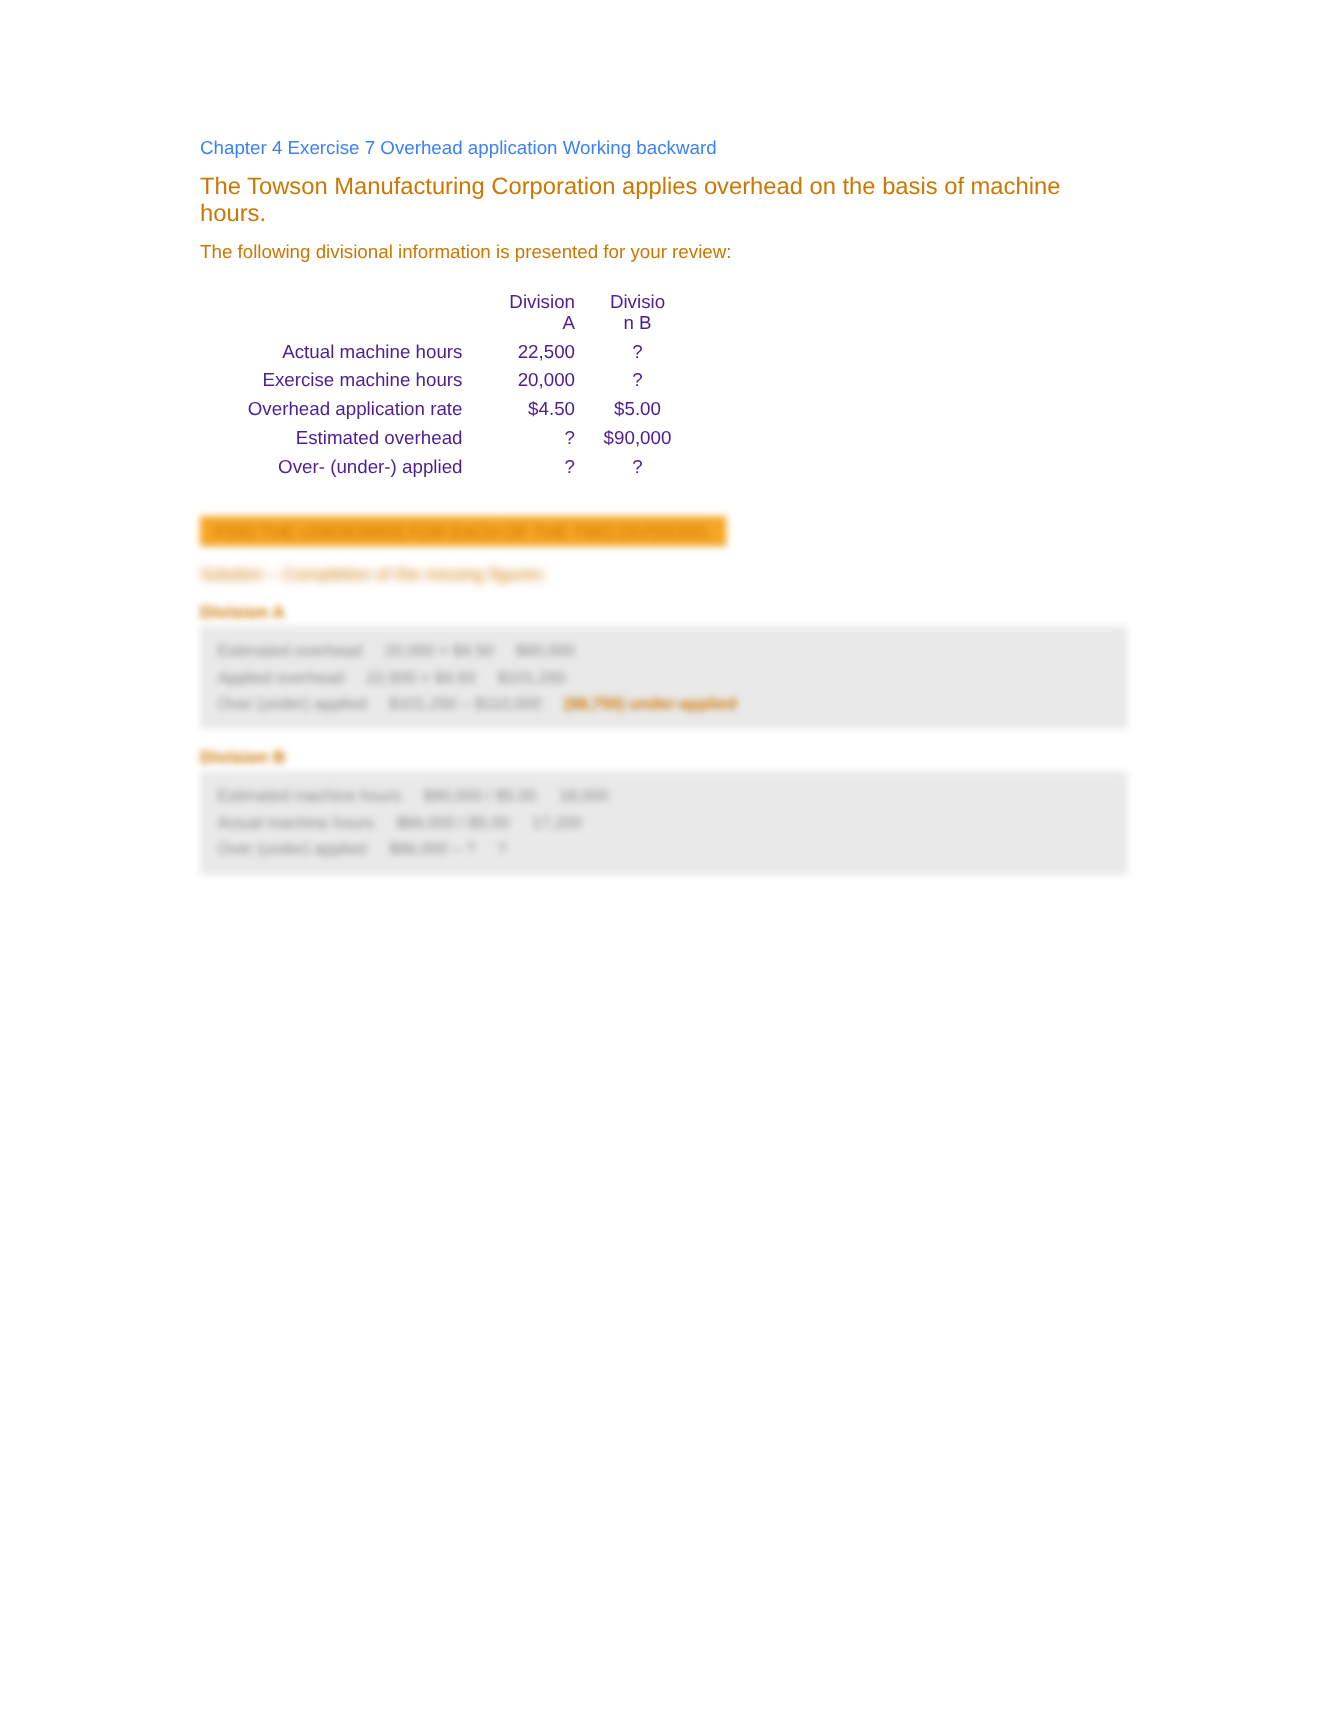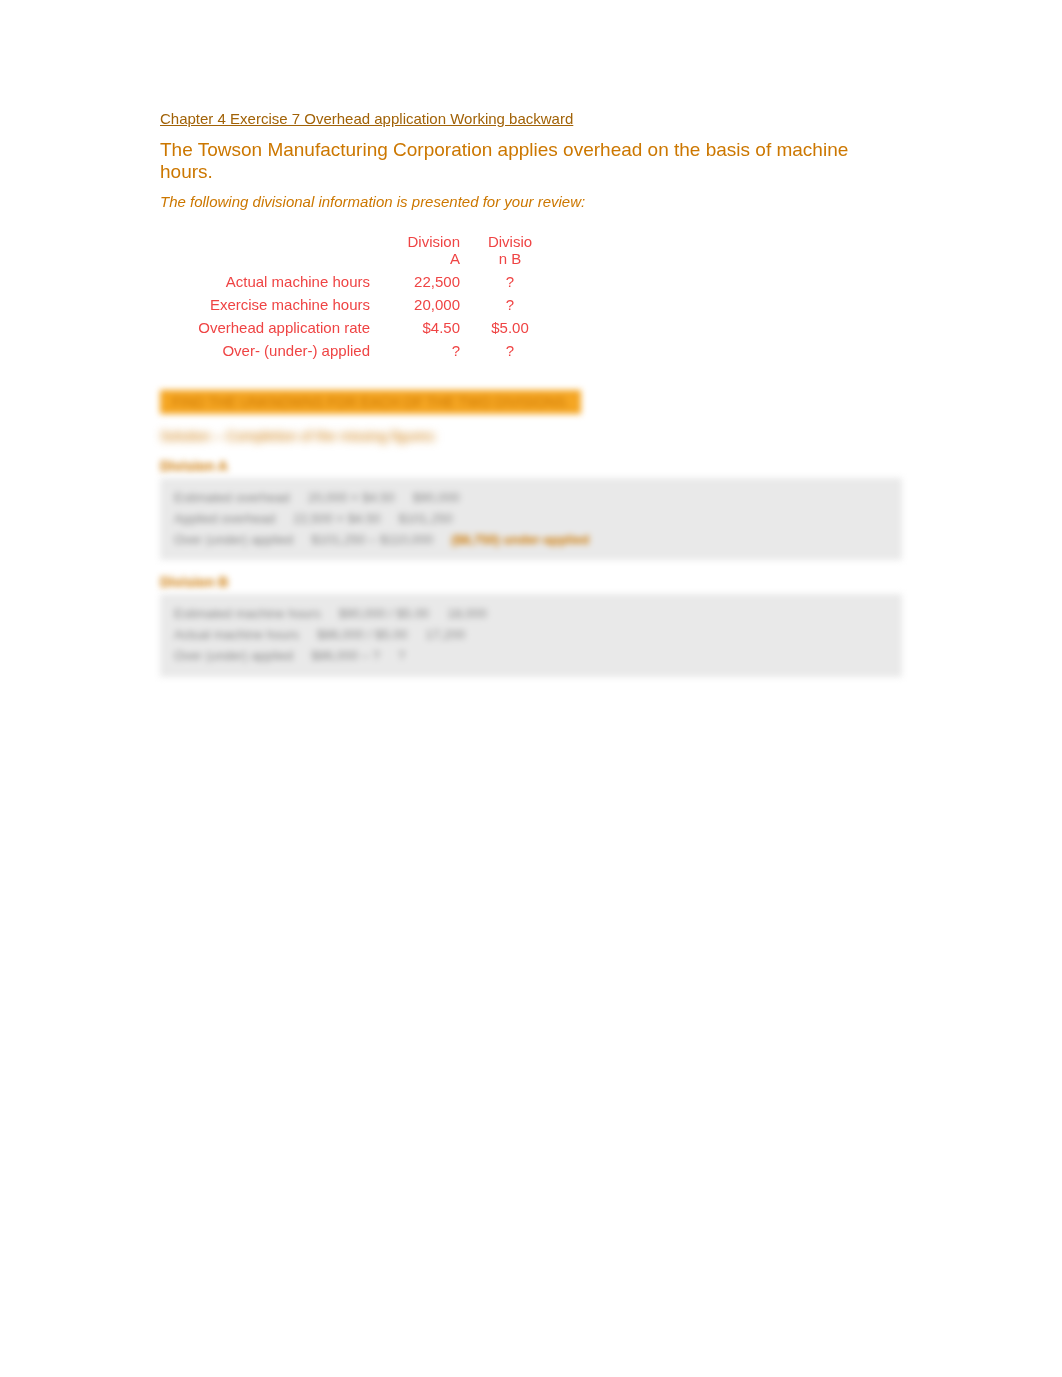--- a/index.html
+++ b/index.html
@@ -15,43 +15,41 @@
       font-family: Arial, sans-serif;
       font-size: 15px;
       color: #cc7700;
     }
 
     .page-container {
       padding: 110px 160px 60px 160px;
     }
 
     .title {
-      color: #a16207;
+      color: #3b82f6;
       font-size: 15px;
       margin-bottom: 12px;
-      text-decoration: underline;
     }
 
     .subtitle {
       color: #cc7700;
       font-size: 19px;
       margin-bottom: 10px;
     }
 
     .intro {
       color: #cc7700;
       font-size: 15px;
       margin-bottom: 20px;
-      font-style: italic;
     }
 
     .data-table {
       border-collapse: collapse;
       margin-bottom: 28px;
-      color: #ef4444;
+      color: #4c1d95;
     }
 
     .data-table td {
       padding: 3px 10px;
       font-size: 15px;
       vertical-align: top;
       text-align: right;
     }
 
     .data-table .label-col {
@@ -158,20 +156,25 @@
         <td class="label-col">Exercise machine hours</td>
         <td class="div-a-col">20,000</td>
         <td class="div-b-col">?</td>
       </tr>
       <tr>
         <td class="label-col">Overhead application rate</td>
         <td class="div-a-col">$4.50</td>
         <td class="div-b-col">$5.00</td>
       </tr>
       <tr>
+        <td class="label-col">Estimated overhead</td>
+        <td class="div-a-col">?</td>
+        <td class="div-b-col">$90,000</td>
+      </tr>
+      <tr>
         <td class="label-col">Over- (under-) applied</td>
         <td class="div-a-col">?</td>
         <td class="div-b-col">?</td>
       </tr>
     </tbody>
   </table>
 
   <div class="section-blurred">
 
     <div class="blurred-highlight">

